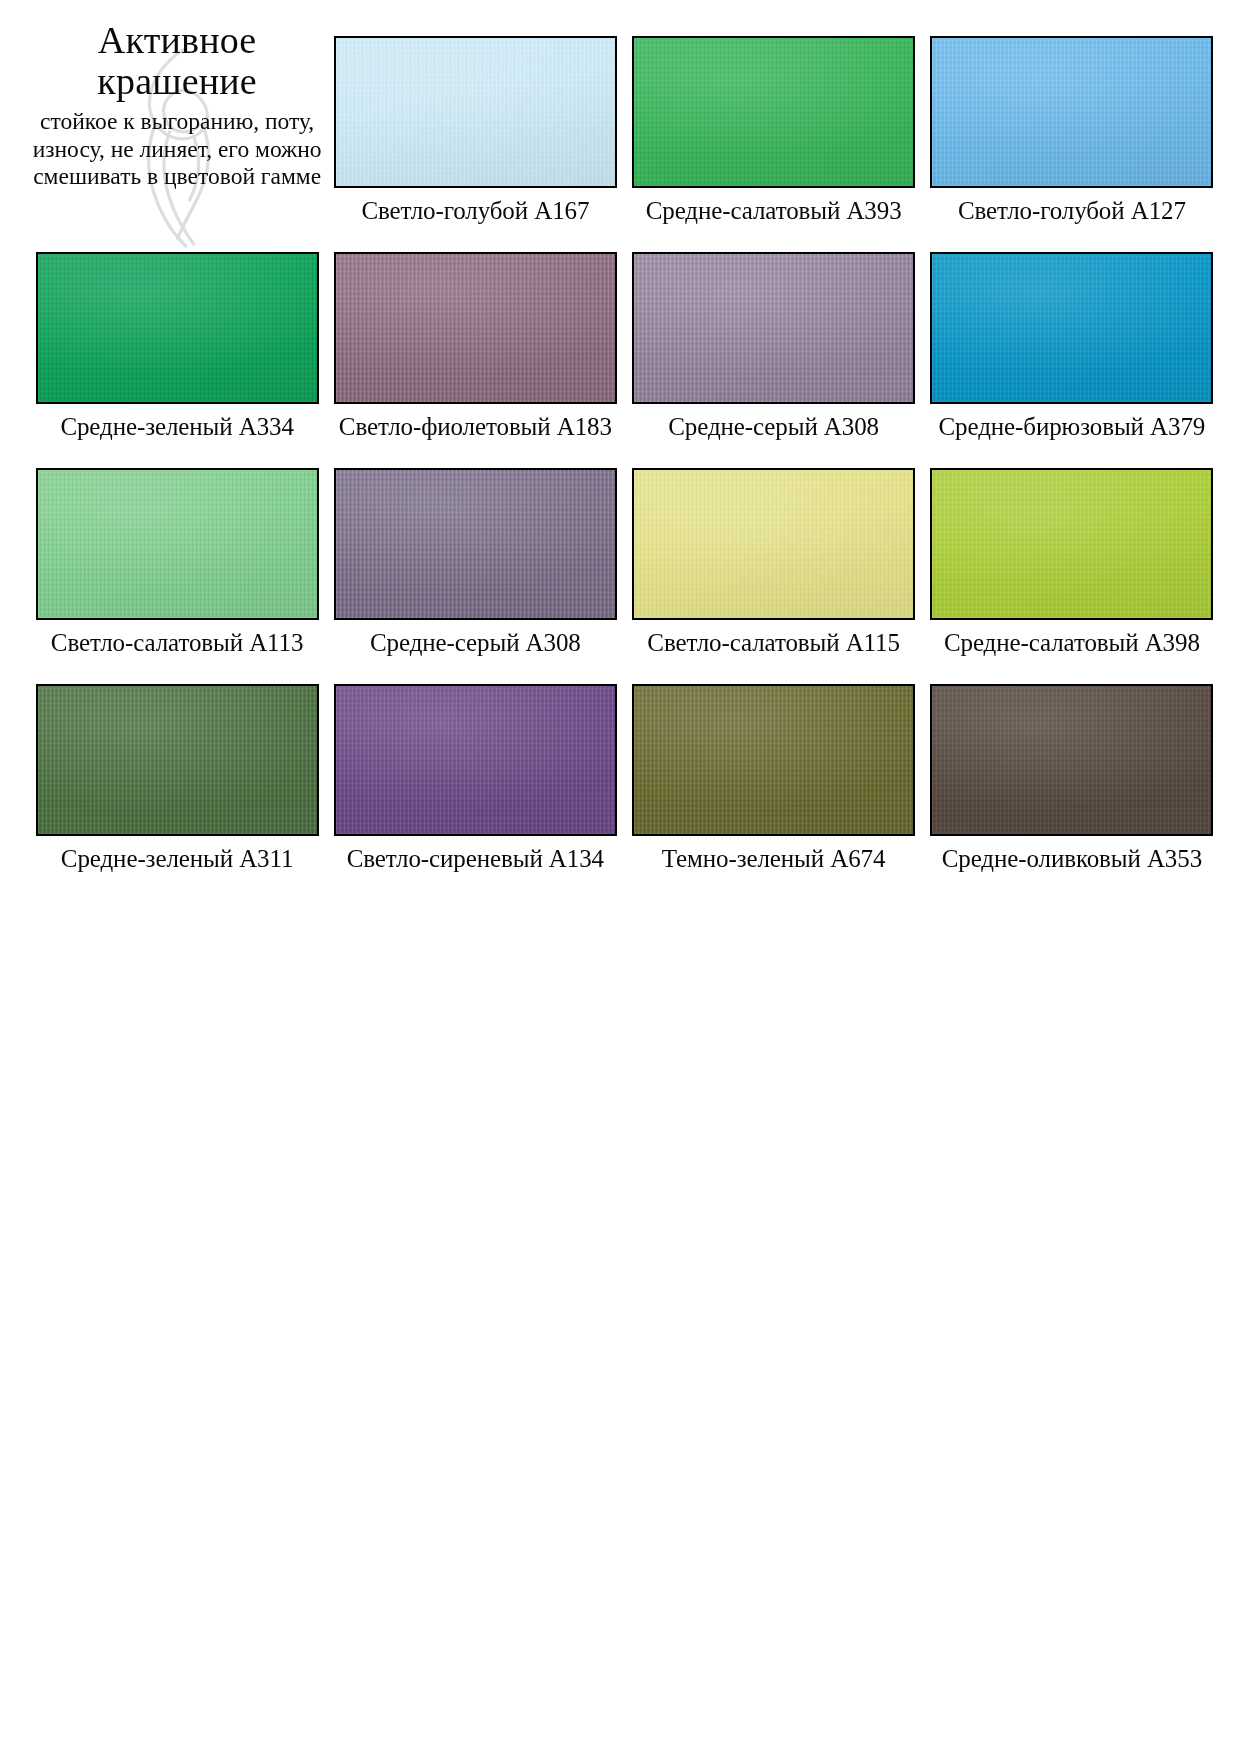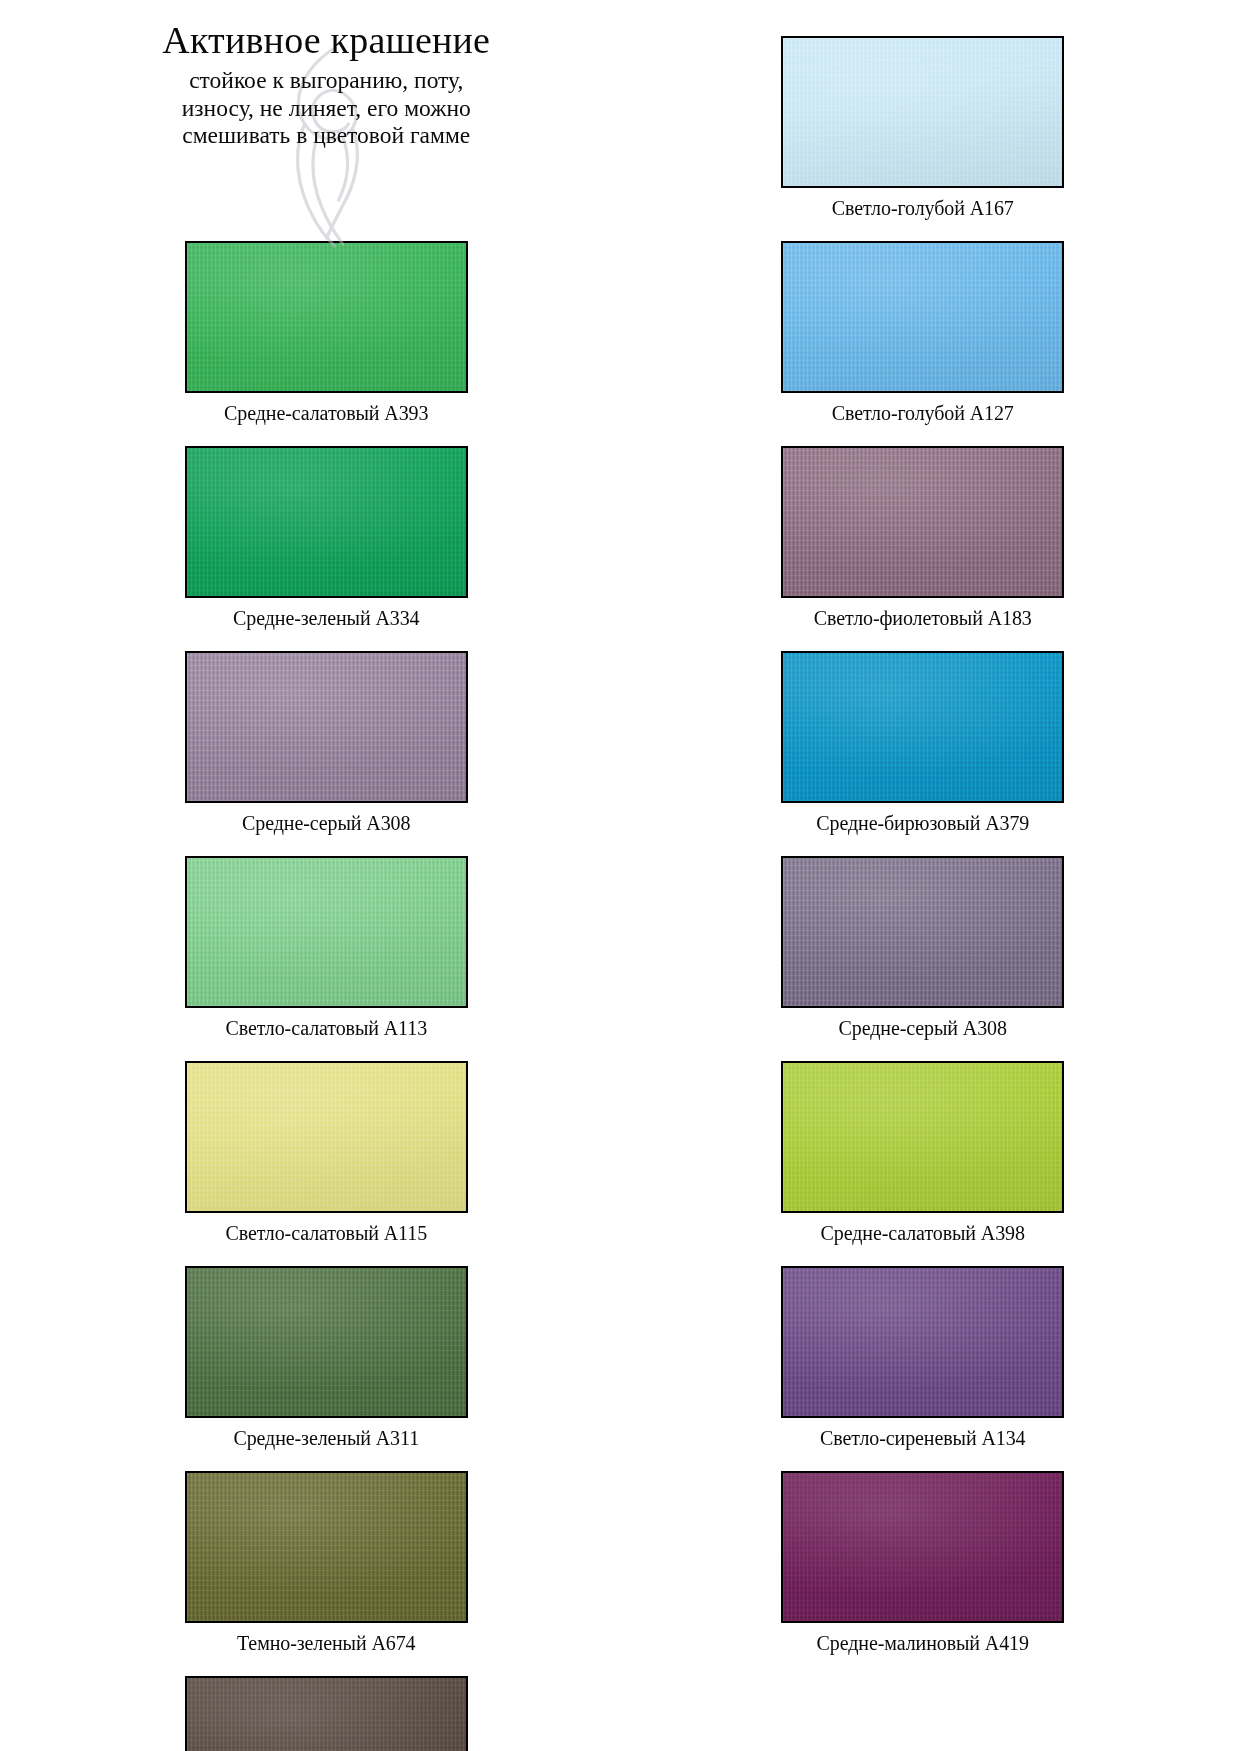--- a/index.html
+++ b/index.html
@@ -21,21 +21,21 @@
     position: relative;
     width: 1249px;
     height: 1751px;
     box-sizing: border-box;
     padding: 14px 28px 10px 28px;
   }
 
   
   .grid {
     display: grid;
-    grid-template-columns: 1fr 1fr;
+    grid-template-columns: 1fr 1fr 1fr 1fr;
     grid-template-rows: repeat(8, 1fr);
     width: 1193px;
     height: 1727px;
     column-gap: 0px;
     row-gap: 0px;
   }
 
   .cell {
     position: relative;
     display: flex;
@@ -135,21 +135,21 @@
     position: absolute;
     inset: 0;
     background:
       radial-gradient(ellipse 120% 90% at 38% 28%, rgba(255,255,255,0.13), rgba(255,255,255,0) 62%),
       linear-gradient(170deg, rgba(255,255,255,0.07) 0%, rgba(0,0,0,0.00) 38%, rgba(0,0,0,0.06) 100%);
     pointer-events: none;
   }
 
   .label {
     margin-top: 9px;
-    font-size: 20px;
+    font-size: 25px;
     line-height: 1.1;
     text-align: center;
     white-space: nowrap;
     font-weight: 400;
     letter-spacing: -0.1px;
   }
 </style>
 </head>
 <body>
 
@@ -268,26 +268,20 @@
     </div>
 
 
     <div class="cell">
       <div class="swatch-wrap">
         <div class="swatch" style="background-color: rgb(106, 107, 53);"></div>
       </div>
       <div class="label">Темно-зеленый A674</div>
     </div>
 
-    <div class="cell">
-      <div class="swatch-wrap">
-        <div class="swatch" style="background-color: rgb(111, 34, 89);"></div>
-      </div>
-      <div class="label">Средне-малиновый A419</div>
-    </div>
 
 
     <div class="cell">
       <div class="swatch-wrap">
         <div class="swatch" style="background-color: rgb(87, 74, 66);"></div>
       </div>
       <div class="label">Средне-оливковый A353</div>
     </div>
 
   </div>

